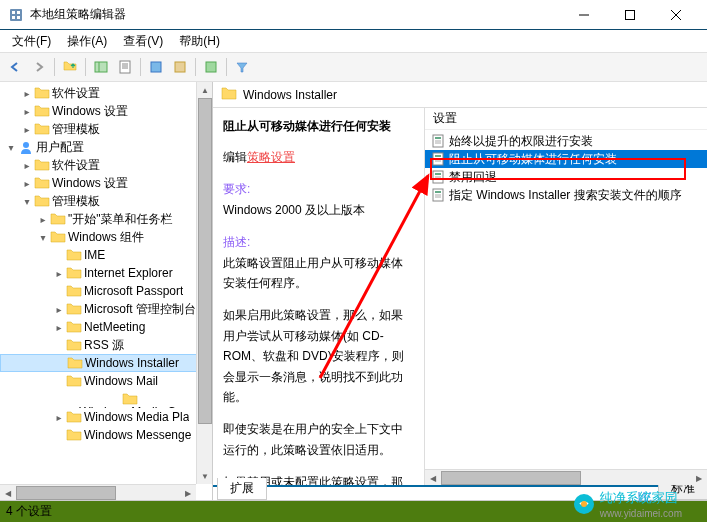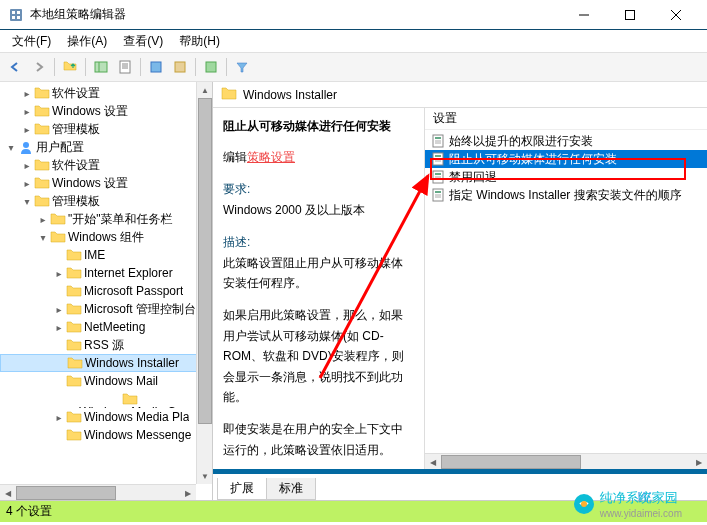--- a/index.html
+++ b/index.html
@@ -33,37 +33,37 @@
     
     .right-panel { flex: 1; display: flex; flex-direction: column; position: relative; }
     .header-bar { height: 26px; background: #fff; border-bottom: 1px solid #ddd; display: flex; align-items: center; padding: 0 8px; font-size: 12px; }
     .header-icon { width: 16px; height: 16px; margin-right: 6px; }
     
     .content-area { flex: 1; display: flex; overflow: hidden; }
     .detail-pane { width: 212px; padding: 10px 10px; font-size: 12px; border-right: 1px solid #ddd; overflow: hidden; }
     .detail-title { font-weight: bold; margin-bottom: 12px; }
     .detail-link { color: #ef4444; text-decoration: underline; cursor: pointer; }
     .detail-section { margin-bottom: 12px; line-height: 1.7; }
-    .detail-label { color: #0c4a6e; }
+    .detail-label { color: #8b5cf6; }
     
     .settings-pane { flex: 1; position: relative; font-size: 12px; }
     .settings-header { height: 22px; display: flex; align-items: center; padding: 0 8px; border-bottom: 1px solid #eee; background: #fff; }
     .settings-list { padding: 2px 0; }
     .setting-item { height: 18px; display: flex; align-items: center; padding: 0 6px; cursor: pointer; white-space: nowrap; }
     .setting-item.selected { background: #0078d7; color: #fff; }
     .setting-icon { width: 14px; height: 14px; margin-right: 4px; display: inline-flex; align-items: center; justify-content: center; }
     
     .highlight-box { position: absolute; border: 2px solid #ff0000; pointer-events: none; left: 430px; top: 158px; width: 256px; height: 22px; z-index: 10; }
     .arrow-svg { position: absolute; left: 310px; top: 168px; z-index: 9; pointer-events: none; }
     
-    .tabs-bottom { height: 31px; display: flex; align-items: flex-end; padding-left: 4px; border-top: 5px solid #0369a1; font-size: 12px; }
+    .tabs-bottom { height: 15px; display: flex; align-items: flex-end; padding-left: 4px; border-top: 2px solid #0369a1; font-size: 12px; justify-content: space-between; }
     .tab { padding: 2px 12px; border: 1px solid #ccc; border-top: none; background: #f0f0f0; cursor: pointer; margin-right: -1px; }
     .tab.active { background: #fff; }
     
-    .statusbar { height: 22px; border-top: 1px solid #ccc; font-size: 12px; display: flex; align-items: center; padding: 0 6px; background: #bef264; }
+    .statusbar { height: 22px; border-top: 1px solid #ccc; font-size: 12px; display: flex; align-items: center; padding: 0 6px; background: #4d7c0f; }
     
     .watermark { position: absolute; bottom: 6px; right: 25px; display: flex; align-items: center; font-size: 13px; z-index: 20; }
     .watermark-text1 { color: #0bbdd6; font-weight: 500; }
     .watermark-text2 { color: #999; font-size: 10px; margin-top: 1px; }
     .wm-overlay { position: absolute; bottom: 20px; right: 54px; color: #3090e0; font-weight: bold; font-style: italic; font-size: 14px; opacity: 0.6; z-index: 19; }
     
     .scrollbar-v { position: absolute; right: 0; top: 0; bottom: 0; width: 16px; background: #f0f0f0; border-left: 1px solid #ddd; }
     .scrollbar-h { position: absolute; left: 0; right: 16px; bottom: 0; height: 16px; background: #f0f0f0; border-top: 1px solid #ddd; }
     .scroll-btn { width: 16px; height: 16px; background: #f0f0f0; display: flex; align-items: center; justify-content: center; font-size: 8px; color: #666; }
     .scroll-thumb { background: #c0c0c0; border: 1px solid #a0a0a0; }

